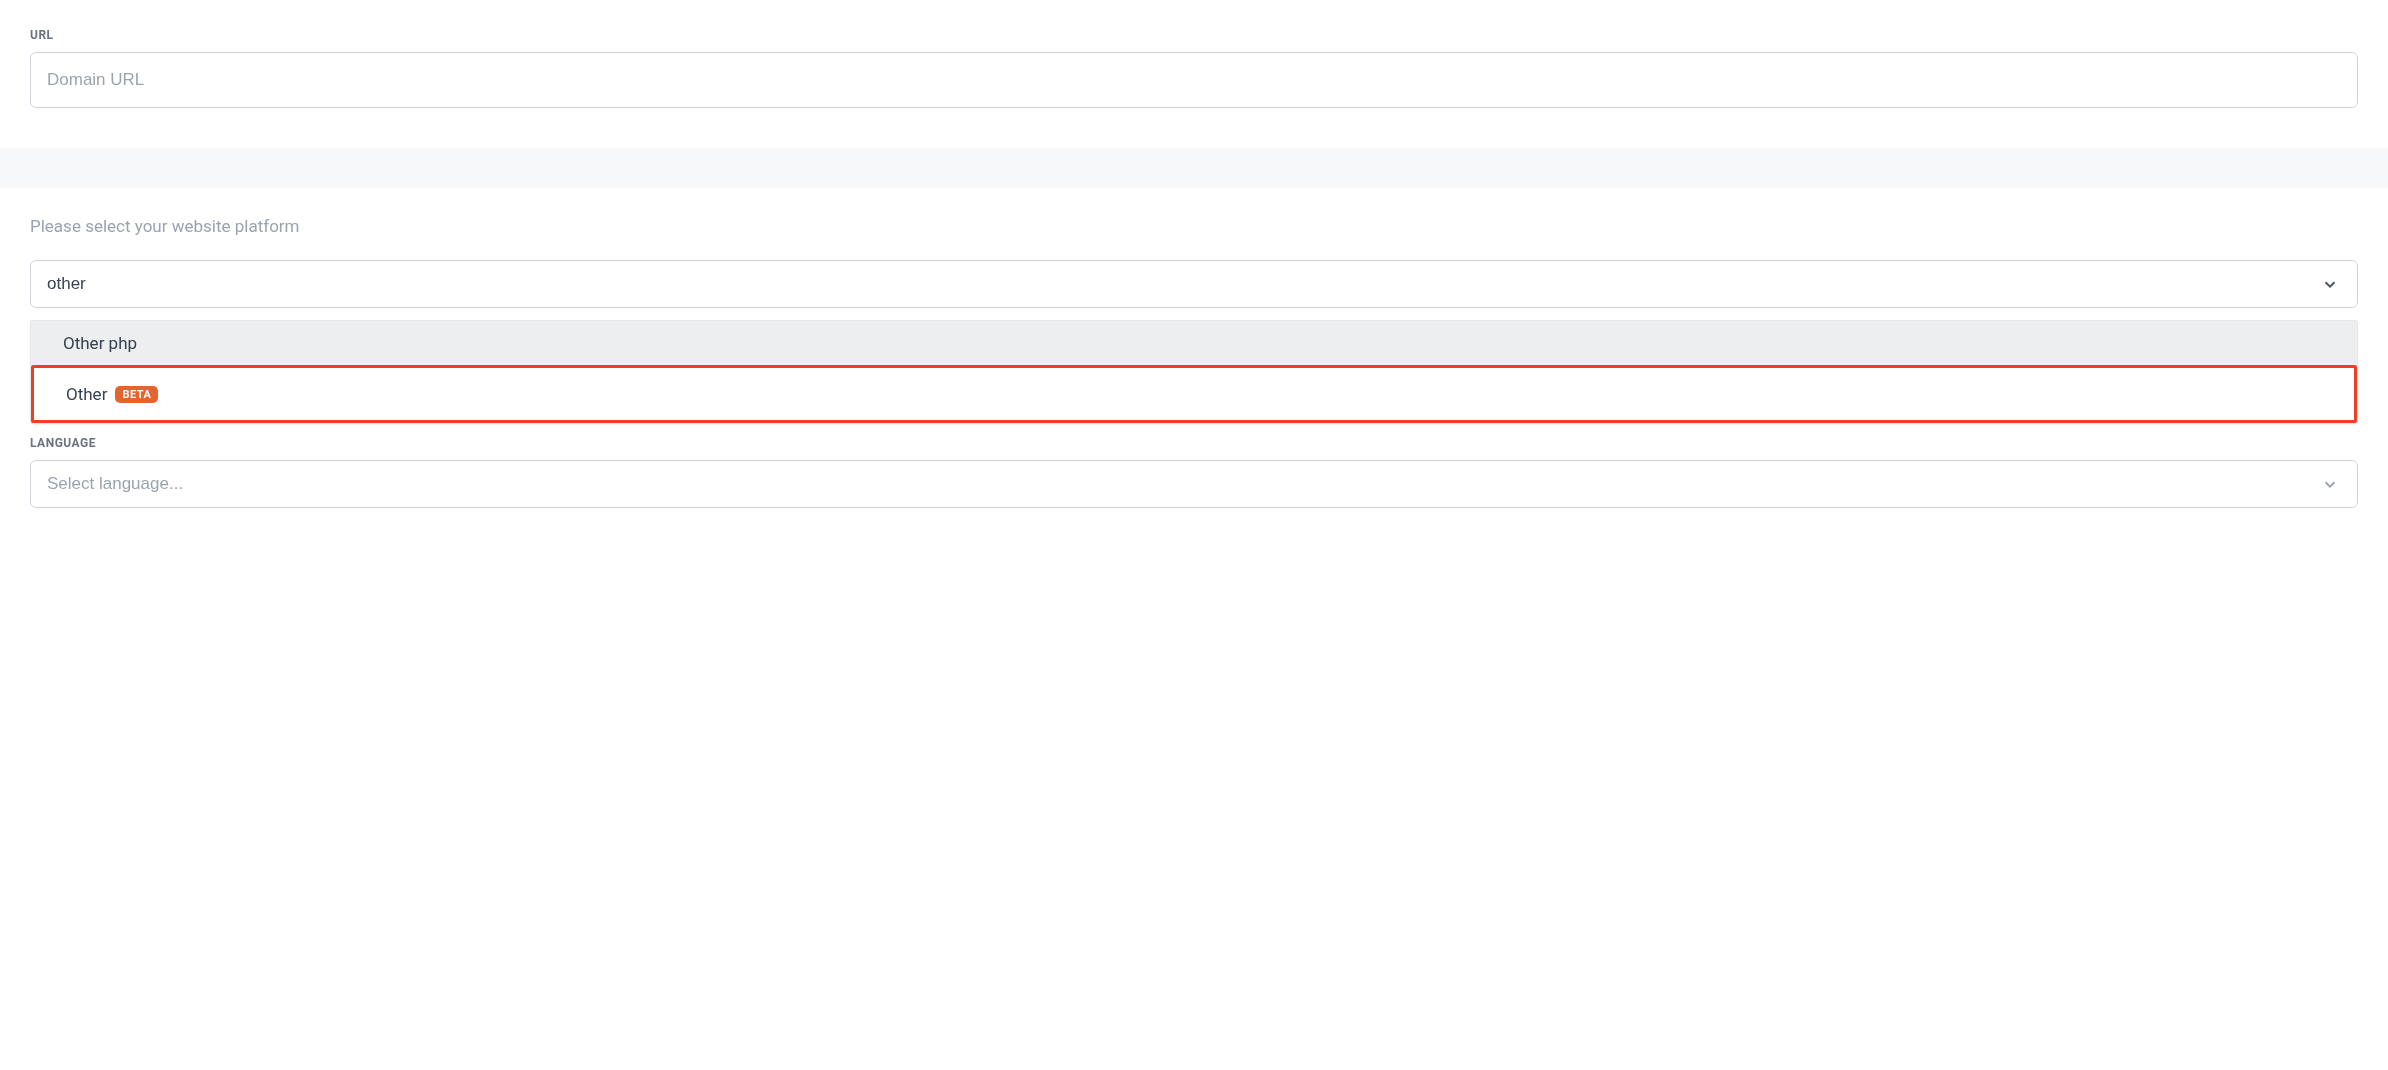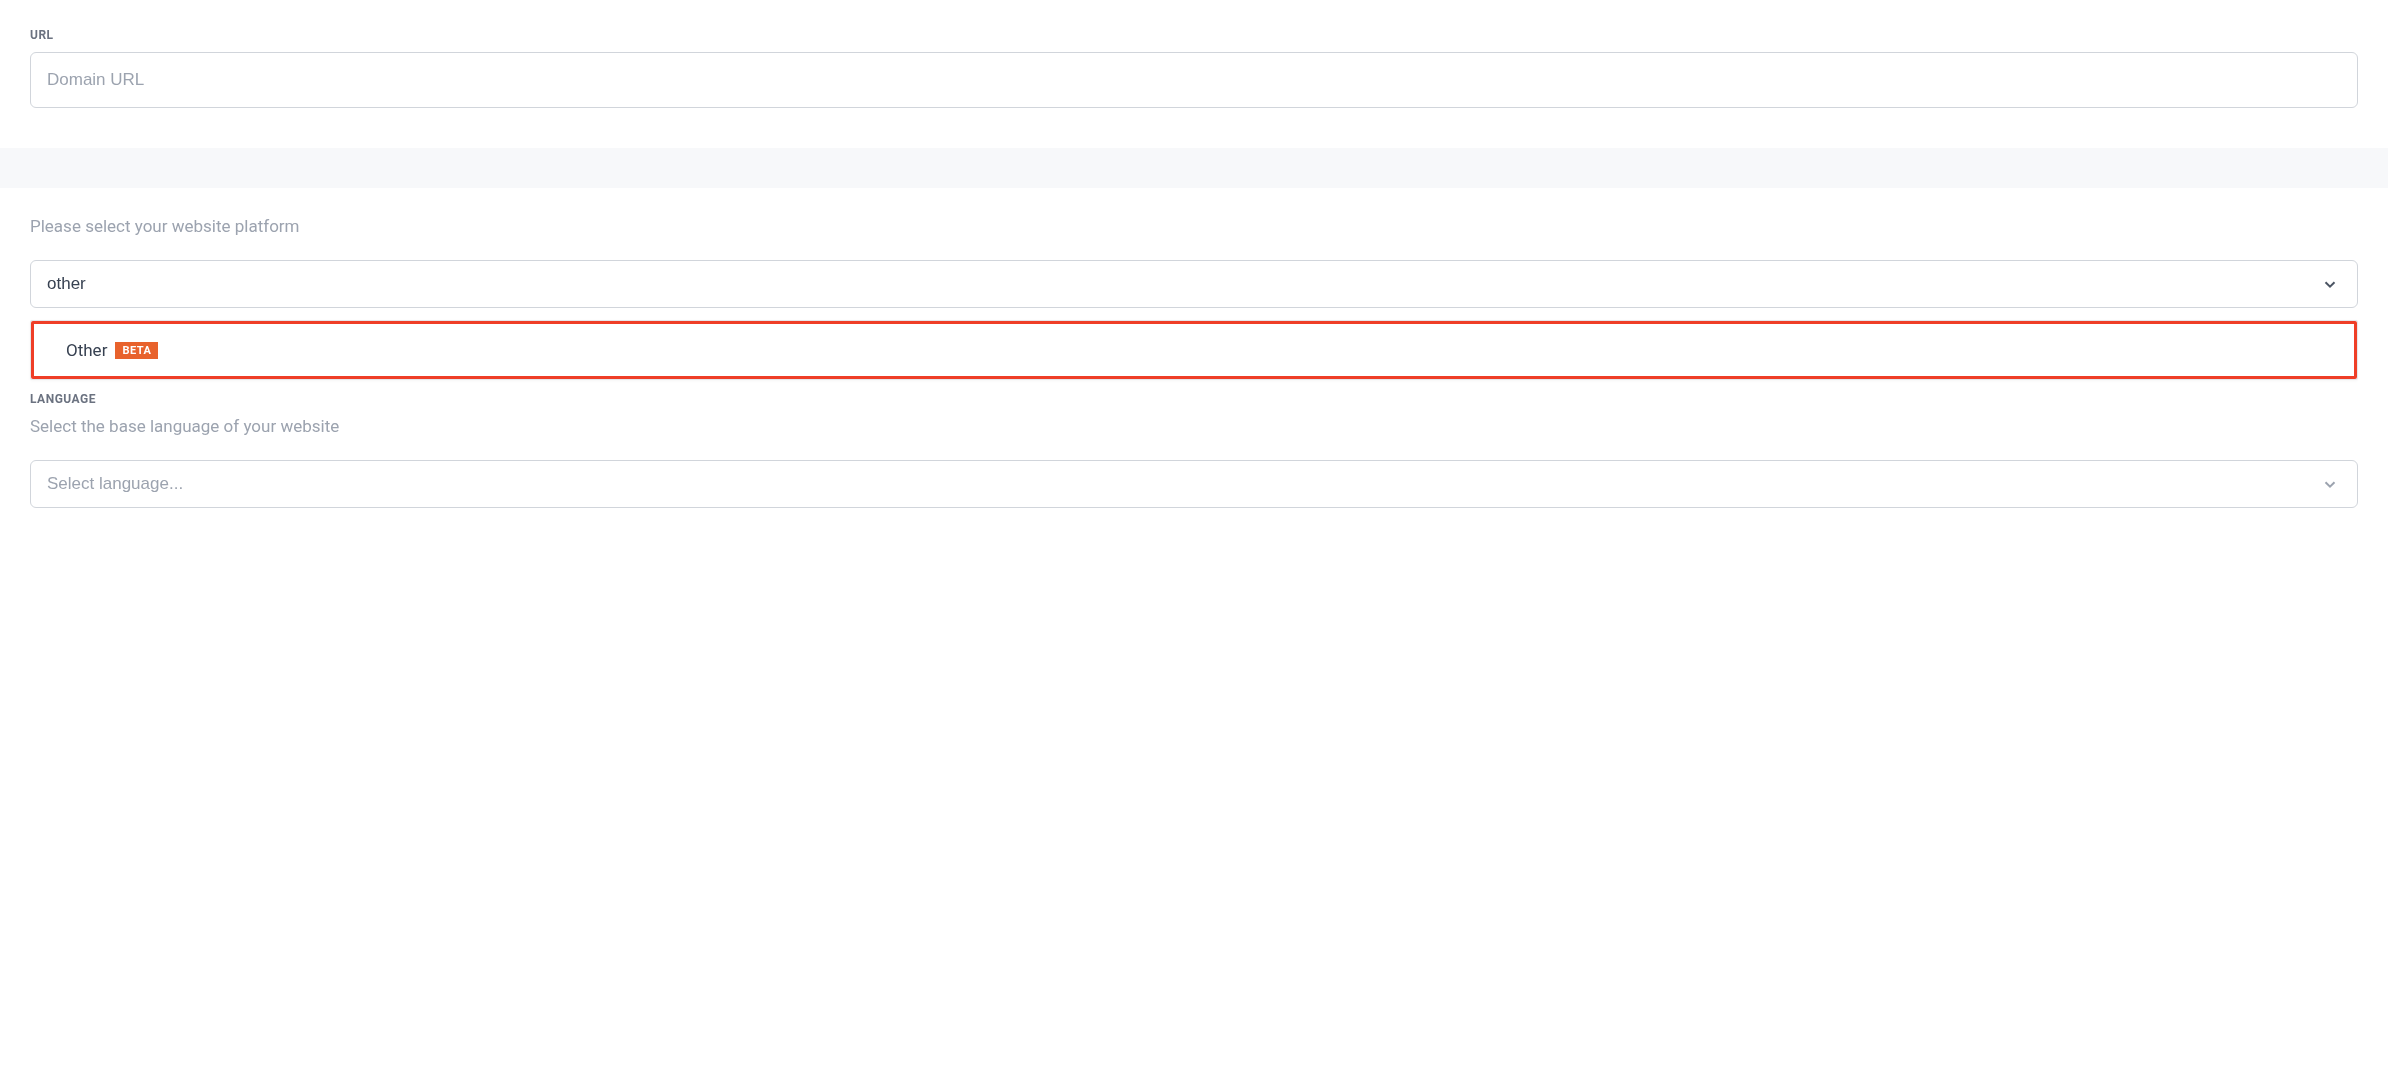--- a/index.html
+++ b/index.html
@@ -108,21 +108,21 @@
       padding: 16px 32px;
     }
     .badge {
       display: inline-block;
       background: #e8622c;
       color: #ffffff;
       font-size: 11px;
       font-weight: 700;
       letter-spacing: 0.5px;
       padding: 3px 7px;
-      border-radius: 0;
+      border-radius: 5px;
       line-height: 1;
       text-align: center;
     }
     .highlight-box {
       border: 3px solid #ef3e27;
       border-radius: 2px;
     }
     .platform-section {
       position: relative;
     }
@@ -147,33 +147,35 @@
     <div class="select-input">
       <input type="text" class="select-value" value="other" style="">
       <span class="chevron-wrap">
         <svg width="18" height="18" viewBox="0 0 20 20" fill="none" stroke="currentColor" stroke-width="2.2">
           <polyline points="5 8 10 13 15 8"></polyline>
         </svg>
       </span>
     </div>
 
     <div class="dropdown">
+      <div class="dropdown-option highlighted">
+        <span>Other php</span>
+      </div>
       <div class="highlight-box">
         <div class="dropdown-option outlined">
           <span>Other</span>
           <span class="badge">BETA</span>
         </div>
       </div>
     </div>
   </div>
 </div>
 
 <div class="section lang-section">
   <div class="section-title">LANGUAGE</div>
-  <div class="section-subtitle">Select the base language of your website</div>
 
   <div class="select-wrapper">
     <div class="select-input">
       <input type="text" class="select-value" placeholder="Select language..." style="">
       <span class="chevron-wrap" style="color:#9ca3af;">
         <svg width="18" height="18" viewBox="0 0 20 20" fill="none" stroke="currentColor" stroke-width="2.2">
           <polyline points="5 8 10 13 15 8"></polyline>
         </svg>
       </span>
     </div>

